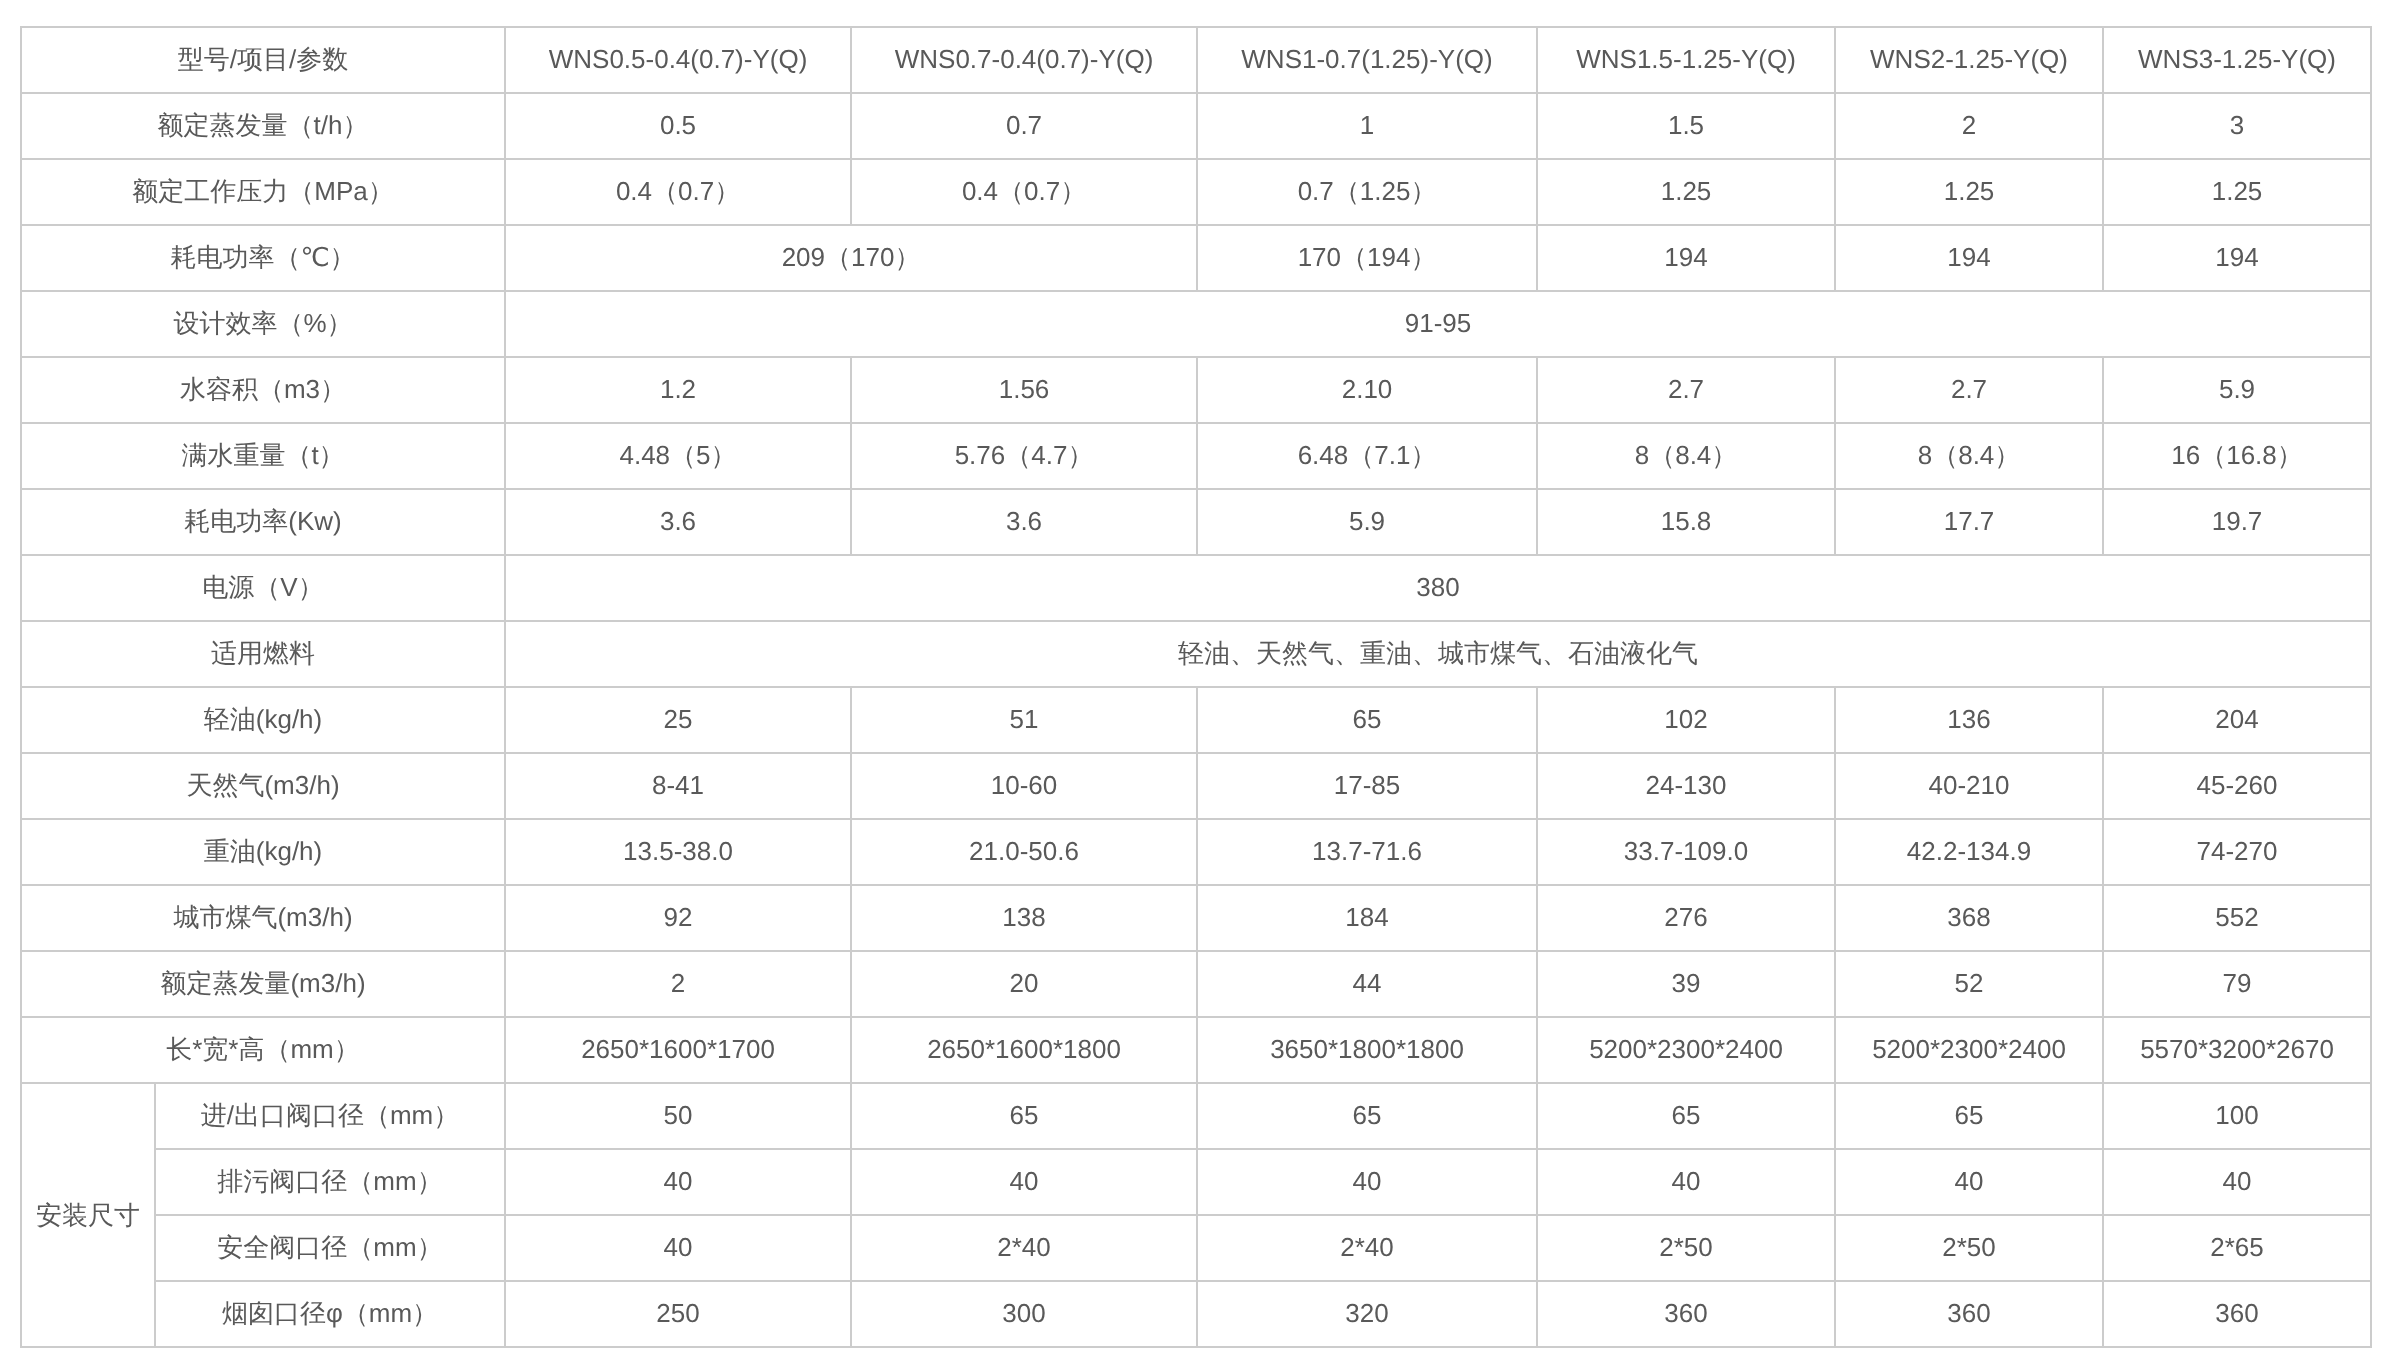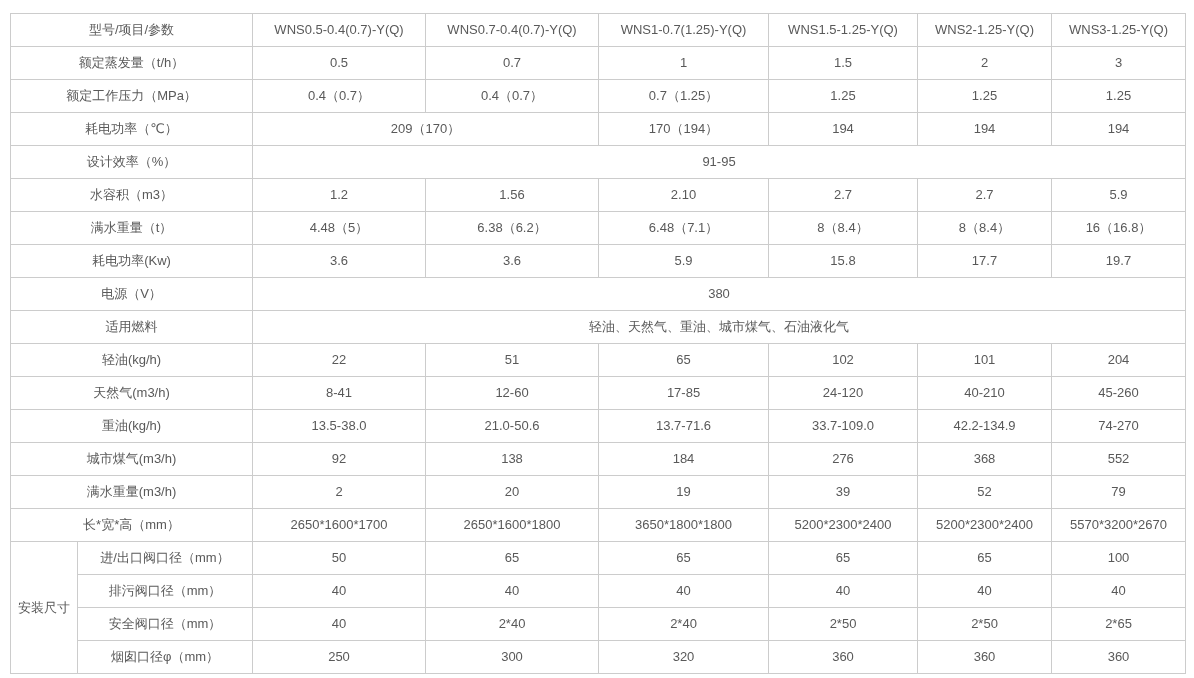--- a/index.html
+++ b/index.html
@@ -92,21 +92,21 @@
         <td>1.2</td>
         <td>1.56</td>
         <td>2.10</td>
         <td>2.7</td>
         <td>2.7</td>
         <td>5.9</td>
       </tr>
       <tr>
         <td colspan="2">满水重量（t）</td>
         <td>4.48（5）</td>
-        <td>6.38（6.2）</td>
+        <td>5.76（4.7）</td>
         <td>6.48（7.1）</td>
         <td>8（8.4）</td>
         <td>8（8.4）</td>
         <td>16（16.8）</td>
       </tr>
       <tr>
         <td colspan="2">耗电功率(Kw)</td>
         <td>3.6</td>
         <td>3.6</td>
         <td>5.9</td>
@@ -117,33 +117,33 @@
       <tr>
         <td colspan="2">电源（V）</td>
         <td colspan="6">380</td>
       </tr>
       <tr>
         <td colspan="2">适用燃料</td>
         <td colspan="6">轻油、天然气、重油、城市煤气、石油液化气</td>
       </tr>
       <tr>
         <td colspan="2">轻油(kg/h)</td>
-        <td>22</td>
+        <td>25</td>
         <td>51</td>
         <td>65</td>
         <td>102</td>
-        <td>101</td>
+        <td>136</td>
         <td>204</td>
       </tr>
       <tr>
         <td colspan="2">天然气(m3/h)</td>
         <td>8-41</td>
-        <td>12-60</td>
+        <td>10-60</td>
         <td>17-85</td>
-        <td>24-120</td>
+        <td>24-130</td>
         <td>40-210</td>
         <td>45-260</td>
       </tr>
       <tr>
         <td colspan="2">重油(kg/h)</td>
         <td>13.5-38.0</td>
         <td>21.0-50.6</td>
         <td>13.7-71.6</td>
         <td>33.7-109.0</td>
         <td>42.2-134.9</td>
@@ -152,24 +152,24 @@
       <tr>
         <td colspan="2">城市煤气(m3/h)</td>
         <td>92</td>
         <td>138</td>
         <td>184</td>
         <td>276</td>
         <td>368</td>
         <td>552</td>
       </tr>
       <tr>
-        <td colspan="2">满水重量(m3/h)</td>
+        <td colspan="2">额定蒸发量(m3/h)</td>
         <td>2</td>
         <td>20</td>
-        <td>19</td>
+        <td>44</td>
         <td>39</td>
         <td>52</td>
         <td>79</td>
       </tr>
       <tr>
         <td colspan="2">长*宽*高（mm）</td>
         <td>2650*1600*1700</td>
         <td>2650*1600*1800</td>
         <td>3650*1800*1800</td>
         <td>5200*2300*2400</td>

